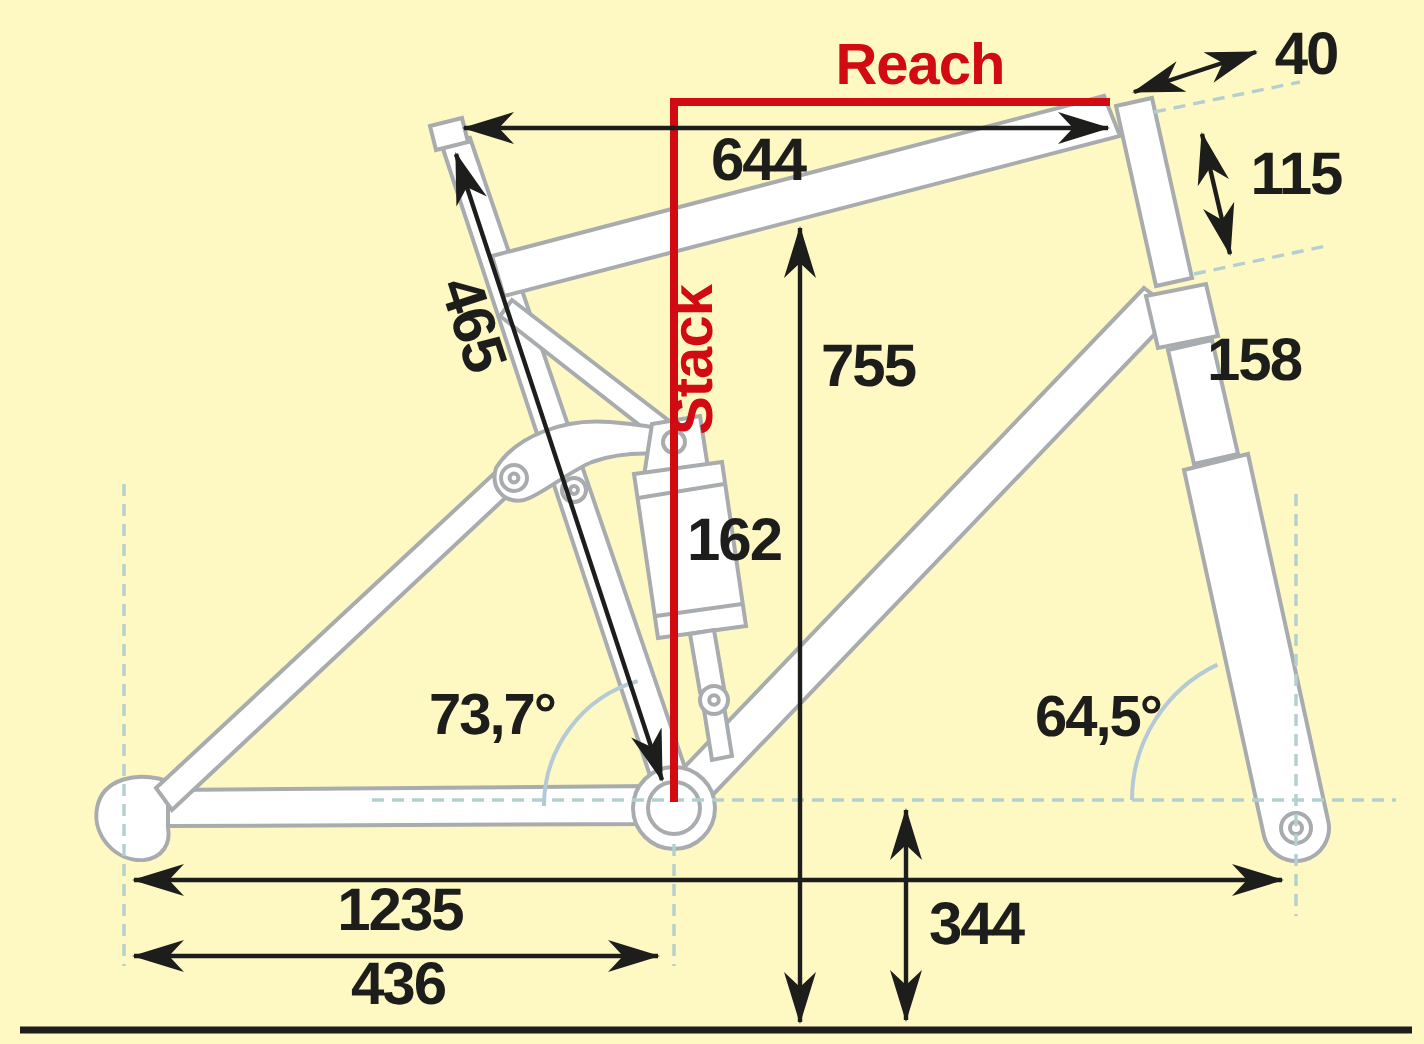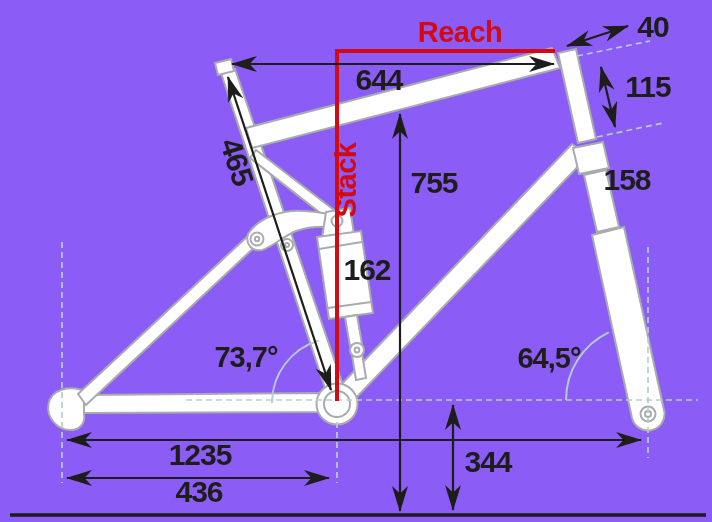--- a/index.html
+++ b/index.html
@@ -1,16 +1,16 @@
 <!DOCTYPE html>
 <html><head>
 <meta charset="utf-8">
 <style>
   html,body{margin:0;padding:0;background:#ffffff;}
-  .stage{position:relative;width:712px;height:522px;background:#8b5cf6;overflow:hidden;
+  .stage{position:relative;width:712px;height:522px;background:#fef9c3;overflow:hidden;
          font-family:"Liberation Sans",sans-serif;}
   svg{position:absolute;left:0;top:0;}
   text{font-family:"Liberation Sans","DejaVu Sans",sans-serif;}
   .dim-num{font-size:30px;font-weight:bold;fill:#1d1d1b;letter-spacing:-1px;}
   .dim-num-sm{font-size:29px;font-weight:bold;fill:#1d1d1b;letter-spacing:-1px;}
   .red-label{font-size:29px;font-weight:bold;fill:#d20a11;letter-spacing:-0.5px;}
 </style>
 </head>
 <body>
 

